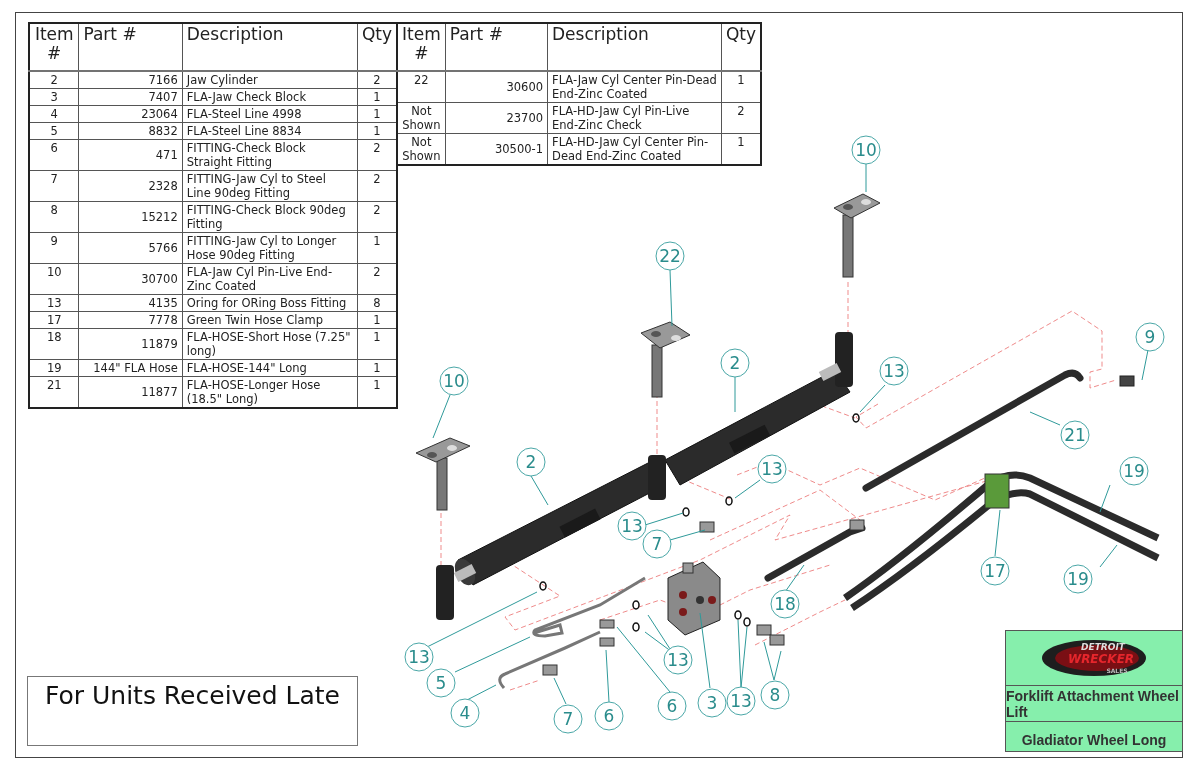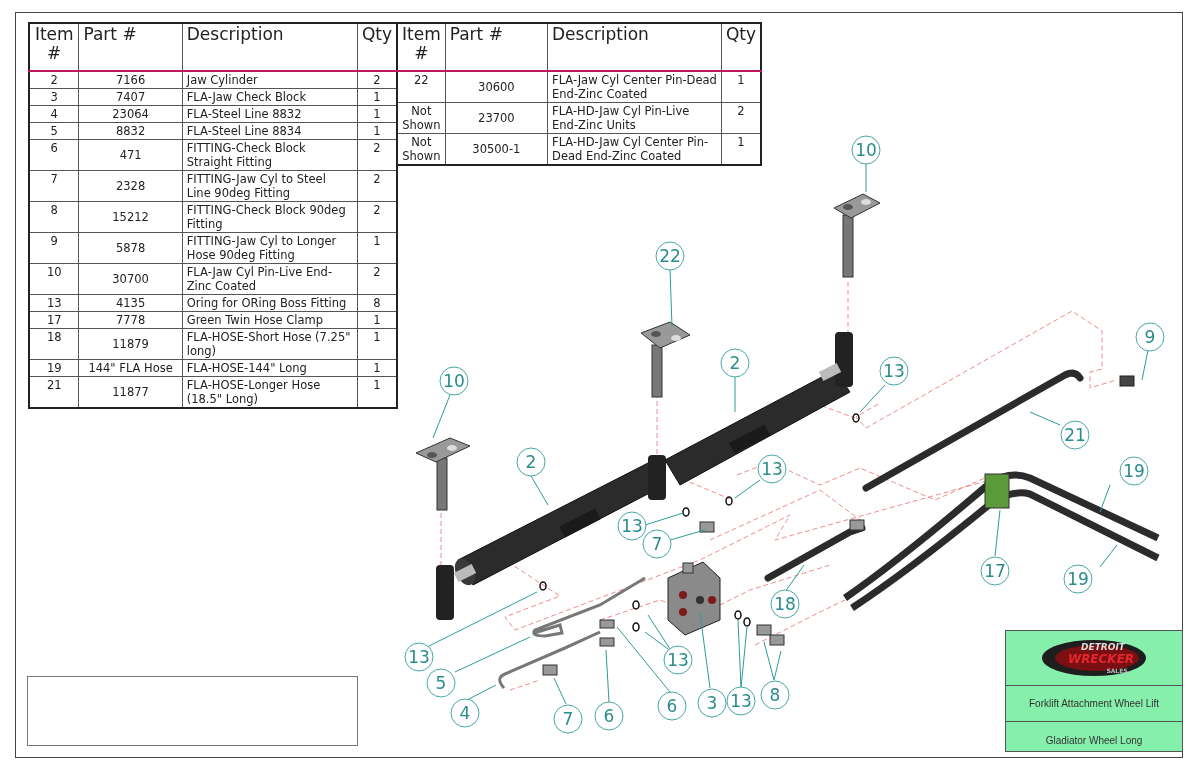--- a/index.html
+++ b/index.html
@@ -3,35 +3,35 @@
 <meta charset="utf-8">
 <style>
   * { box-sizing: border-box; margin: 0; padding: 0; }
   html, body { width: 1200px; height: 769px; background: #ffffff; overflow: hidden; }
   body { position: relative; font-family: "DejaVu Sans", sans-serif; color: #222; }
 
   .sheet-frame { position: absolute; left: 15px; top: 12px; width: 1168px; height: 746px; border: 1px solid #444; }
 
   table.bom { position: absolute; border-collapse: collapse; background: #fff; border: 2px solid #222; font-size: 11.5px; }
   table.bom th, table.bom td { border: 1px solid #555; padding: 1px 4px; vertical-align: top; line-height: 14px; }
-  table.bom th { font-weight: normal; font-size: 17px; line-height: 19px; text-align: left; vertical-align: top; height: 48px; border-bottom: 2px solid #be185d; }
+  table.bom th { font-weight: normal; font-size: 17px; line-height: 19px; text-align: left; vertical-align: top; height: 48px; border-bottom: 2px solid #737373; }
   table.bom th.c-item, table.bom td.c-item { text-align: center; }
-  table.bom td.c-part { text-align: center; vertical-align: middle; }
+  table.bom td.c-part { text-align: right; vertical-align: middle; }
   table.bom td.c-qty { text-align: center; }
   table.bom th.c-qty { text-align: right; border-radius: 19px; }
   #bom-left { left: 28px; top: 22px; width: 370px; }
   #bom-right { left: 396px; top: 22px; width: 366px; }
   #bom-left .c-item { width: 50px; } #bom-left .c-part { width: 104px; } #bom-left .c-desc { width: 176px; } #bom-left .c-qty { width: 38px; }
   #bom-right .c-item { width: 46px; } #bom-right .c-part { width: 104px; } #bom-right .c-desc { width: 176px; } #bom-right .c-qty { width: 38px; }
 
   .note-box { position: absolute; left: 27px; top: 676px; width: 331px; height: 70px; border: 1px solid #777; text-align: center; font-size: 25px; line-height: 33px; padding-top: 2px; color: #111; }
 
   .title-block { position: absolute; left: 1005px; top: 630px; width: 178px; height: 122px; border: 1px solid #555; background: #86efac; }
   .tb-logo { height: 55px; border-bottom: 1px solid #555; display: flex; align-items: center; justify-content: center; }
-  .tb-row { height: 36px; border-bottom: 1px solid #555; display: flex; align-items: center; justify-content: center; font-family: "Liberation Sans", sans-serif; font-weight: normal; font-size: 10px; color: #333; }
+  .tb-row { height: 36px; border-bottom: 1px solid #555; display: flex; align-items: center; justify-content: center; font-family: "Liberation Sans", sans-serif; font-weight: bold; font-size: 14px; color: #333; }
   .tb-row:last-child { border-bottom: none; }
 
   svg#drawing { position: absolute; left: 0; top: 0; }
   .callout circle { fill: #fff; stroke: #4aa7a7; stroke-width: 1; }
   .callout text { fill: #2a8c8c; font-family: "DejaVu Sans", sans-serif; font-size: 17px; text-anchor: middle; dominant-baseline: central; }
   .leader { stroke: #2f9a9a; stroke-width: 1; fill: none; }
   .dash { stroke: #ef8b8b; stroke-width: 1; stroke-dasharray: 5 3; fill: none; }
 </style>
 </head>
 <body>
@@ -287,21 +287,21 @@
       </tr>
       <tr>
         <td class="c-item">3</td>
         <td class="c-part">7407</td>
         <td class="c-desc">FLA-Jaw Check Block</td>
         <td class="c-qty">1</td>
       </tr>
       <tr>
         <td class="c-item">4</td>
         <td class="c-part">23064</td>
-        <td class="c-desc">FLA-Steel Line 8832</td>
+        <td class="c-desc">FLA-Steel Line 4998</td>
         <td class="c-qty">1</td>
       </tr>
       <tr>
         <td class="c-item">5</td>
         <td class="c-part">8832</td>
         <td class="c-desc">FLA-Steel Line 8834</td>
         <td class="c-qty">1</td>
       </tr>
       <tr>
         <td class="c-item">6</td>
@@ -316,21 +316,21 @@
         <td class="c-qty">2</td>
       </tr>
       <tr>
         <td class="c-item">8</td>
         <td class="c-part">15212</td>
         <td class="c-desc">FITTING-Check Block 90deg Fitting</td>
         <td class="c-qty">2</td>
       </tr>
       <tr>
         <td class="c-item">9</td>
-        <td class="c-part">5878</td>
+        <td class="c-part">5766</td>
         <td class="c-desc">FITTING-Jaw Cyl to Longer Hose 90deg Fitting</td>
         <td class="c-qty">1</td>
       </tr>
       <tr>
         <td class="c-item">10</td>
         <td class="c-part">30700</td>
         <td class="c-desc">FLA-Jaw Cyl Pin-Live End-Zinc Coated</td>
         <td class="c-qty">2</td>
       </tr>
       <tr>
@@ -378,33 +378,34 @@
   <tbody id="bom-right-body">
       <tr>
         <td class="c-item">22</td>
         <td class="c-part">30600</td>
         <td class="c-desc">FLA-Jaw Cyl Center Pin-Dead End-Zinc Coated</td>
         <td class="c-qty">1</td>
       </tr>
       <tr>
         <td class="c-item">Not Shown</td>
         <td class="c-part">23700</td>
-        <td class="c-desc">FLA-HD-Jaw Cyl Pin-Live End-Zinc Units</td>
+        <td class="c-desc">FLA-HD-Jaw Cyl Pin-Live End-Zinc Check</td>
         <td class="c-qty">2</td>
       </tr>
       <tr>
         <td class="c-item">Not Shown</td>
         <td class="c-part">30500-1</td>
         <td class="c-desc">FLA-HD-Jaw Cyl Center Pin-Dead End-Zinc Coated</td>
         <td class="c-qty">1</td>
       </tr>
     </tbody>
 </table>
 
 <div class="note-box">
+  <div>For Units Received Late</div>
 </div>
 
 <div class="title-block">
   <div class="tb-logo">
     <svg width="110" height="44" viewBox="0 0 110 44">
       <ellipse cx="55" cy="22" rx="52" ry="18" fill="#1e1e1e"></ellipse>
       <ellipse cx="58" cy="22" rx="42" ry="13" fill="#7a0f14"></ellipse>
       <text x="64" y="14" text-anchor="middle" font-family="DejaVu Sans, sans-serif" font-size="9" font-style="italic" font-weight="bold" fill="#ddd">DETROIT</text>
       <text x="62" y="27" text-anchor="middle" font-family="DejaVu Sans, sans-serif" font-size="12" font-style="italic" font-weight="bold" fill="#e6262c">WRECKER</text>
       <text x="78" y="37" text-anchor="middle" font-family="DejaVu Sans, sans-serif" font-size="6" font-weight="bold" fill="#bbb">SALES</text>

